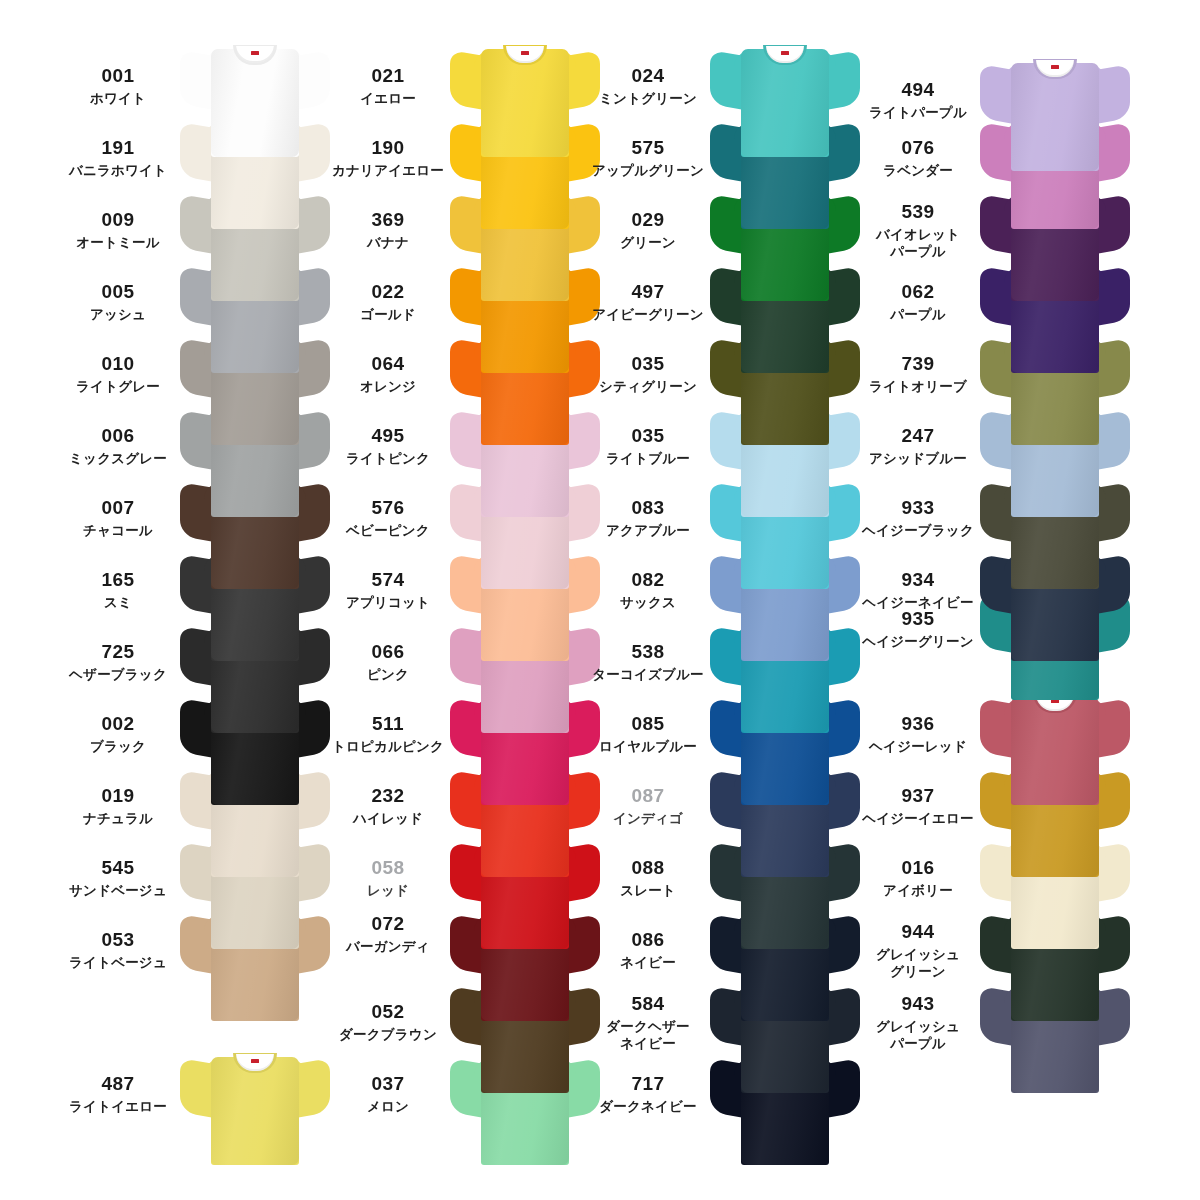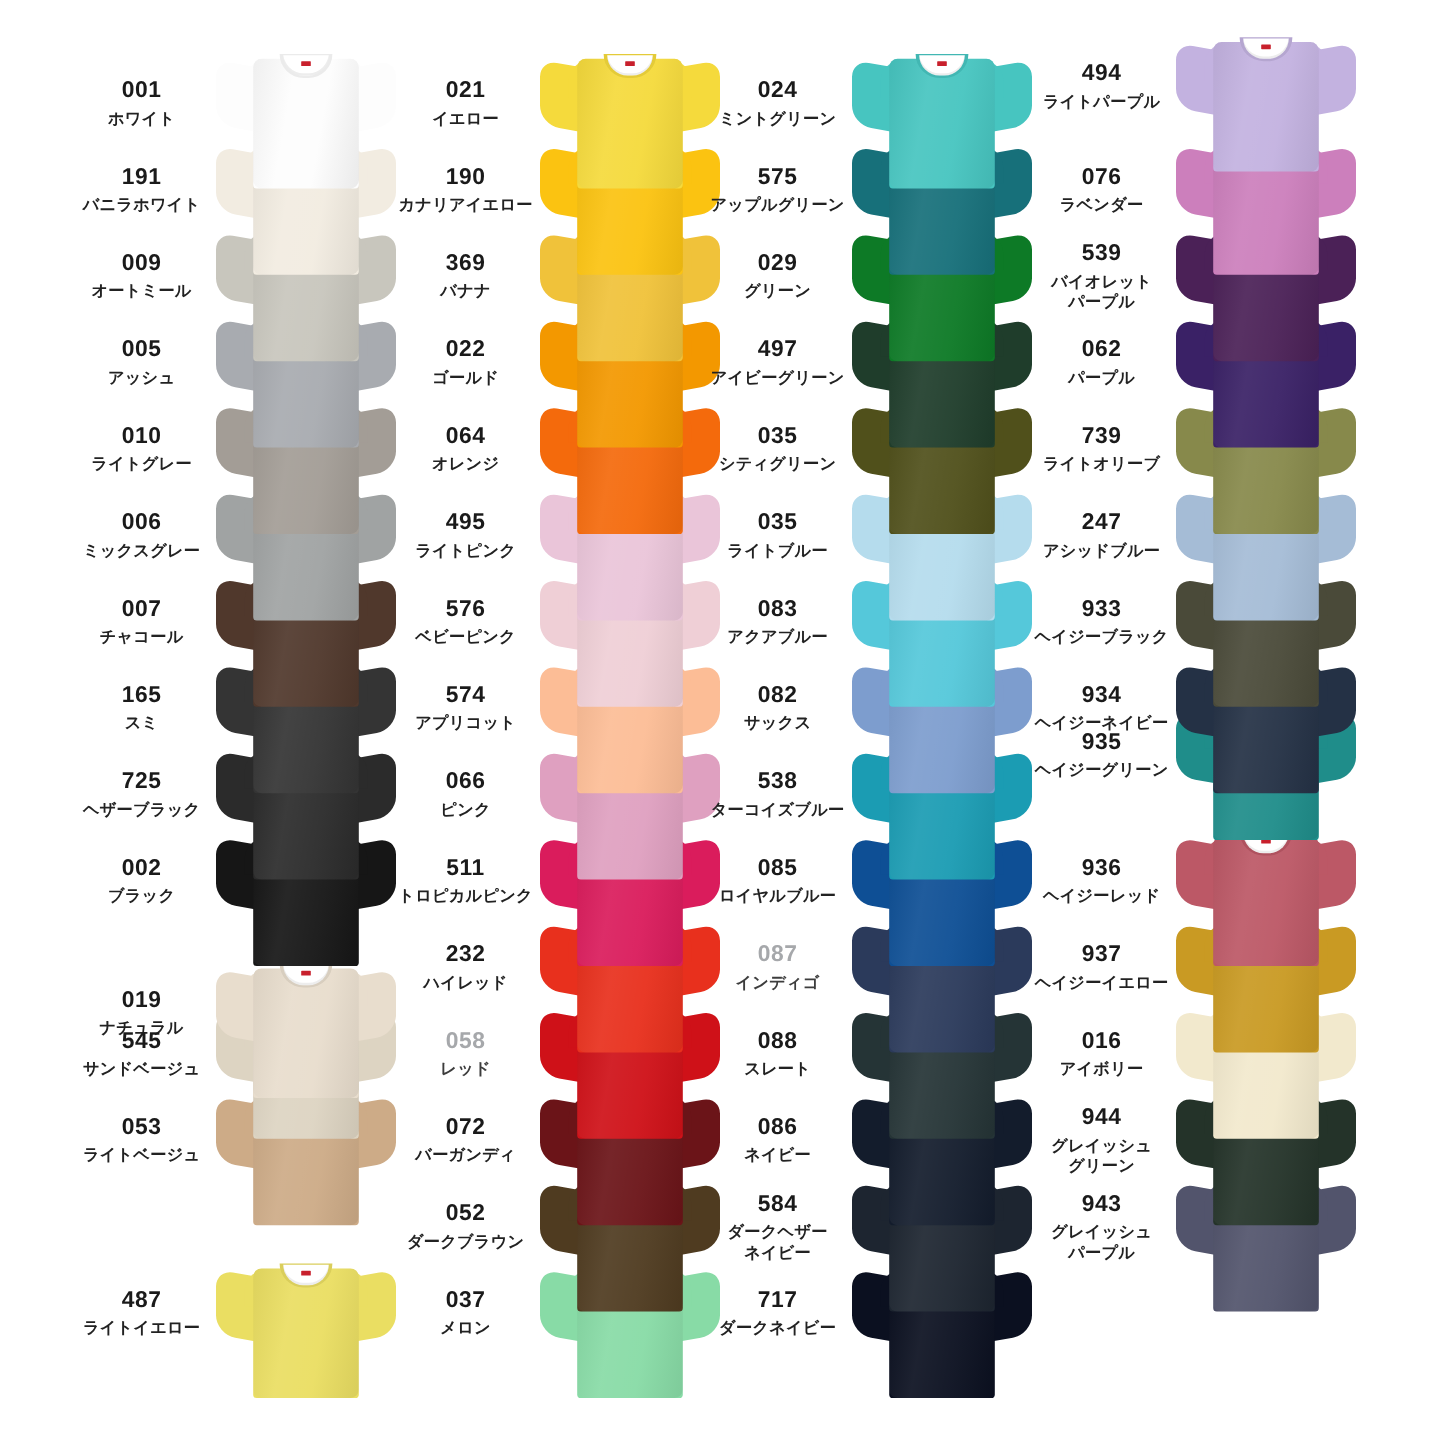--- a/index.html
+++ b/index.html
@@ -308,21 +308,21 @@
           </div>
           <div class="collar-ring" style="background: rgb(22, 22, 22); filter: brightness(0.93);"></div>
           <div class="collar"></div>
           <div class="tag"></div>
         </div>
         <div class="labelbox" style="z-index: 200; top: 24px;">
           <span class="code">002</span>
           <span class="cname">ブラック</span>
         </div>
       </div>
-      <div class="row" style="top: 800px;">
+      <div class="row" style="top: 762px;">
         <div class="shirt" style="z-index: 90; left: 120px; top: 3px;">
           <div class="sleeve l" style="background: rgb(232, 221, 205);"></div>
           <div class="sleeve r" style="background: rgb(232, 221, 205);"></div>
           <div class="shoulder" style="background: rgb(232, 221, 205);"></div>
           <div class="body" style="background: rgb(232, 221, 205);">
             <div class="shade"></div>
           </div>
           <div class="collar-ring" style="background: rgb(232, 221, 205); filter: brightness(0.93);"></div>
           <div class="collar"></div>
           <div class="tag"></div>
@@ -594,21 +594,21 @@
           <div class="sleeve l" style="background: rgb(107, 20, 24);"></div>
           <div class="sleeve r" style="background: rgb(107, 20, 24);"></div>
           <div class="shoulder" style="background: rgb(107, 20, 24);"></div>
           <div class="body" style="background: rgb(107, 20, 24);">
             <div class="shade"></div>
           </div>
           <div class="collar-ring" style="background: rgb(107, 20, 24); filter: brightness(0.93);"></div>
           <div class="collar"></div>
           <div class="tag"></div>
         </div>
-        <div class="labelbox" style="z-index: 200; top: 24px;">
+        <div class="labelbox" style="z-index: 200; top: 8px;">
           <span class="code">072</span>
           <span class="cname">バーガンディ</span>
         </div>
       </div>
       <div class="row" style="top: 978px; text-decoration: underline;">
         <div class="shirt" style="z-index: 87; left: 120px; top: 3px;">
           <div class="sleeve l" style="background: rgb(79, 59, 32);"></div>
           <div class="sleeve r" style="background: rgb(79, 59, 32);"></div>
           <div class="shoulder" style="background: rgb(79, 59, 32);"></div>
           <div class="body" style="background: rgb(79, 59, 32);">
@@ -893,21 +893,21 @@
           <div class="collar"></div>
           <div class="tag"></div>
         </div>
         <div class="labelbox" style="z-index: 200; top: 24px;">
           <span class="code">717</span>
           <span class="cname">ダークネイビー</span>
         </div>
       </div>
     </div>
     <div class="column" style="left: 860px;">
-      <div class="row" style="top: 28px;">
+      <div class="row" style="top: 56px;">
         <div class="shirt" style="z-index: 100; left: 120px; top: 3px;">
           <div class="sleeve l" style="background: rgb(195, 178, 224);"></div>
           <div class="sleeve r" style="background: rgb(195, 178, 224);"></div>
           <div class="shoulder" style="background: rgb(195, 178, 224);"></div>
           <div class="body" style="background: rgb(195, 178, 224);">
             <div class="shade"></div>
           </div>
           <div class="collar-ring" style="background: rgb(195, 178, 224); filter: brightness(0.93);"></div>
           <div class="collar"></div>
           <div class="tag"></div>

